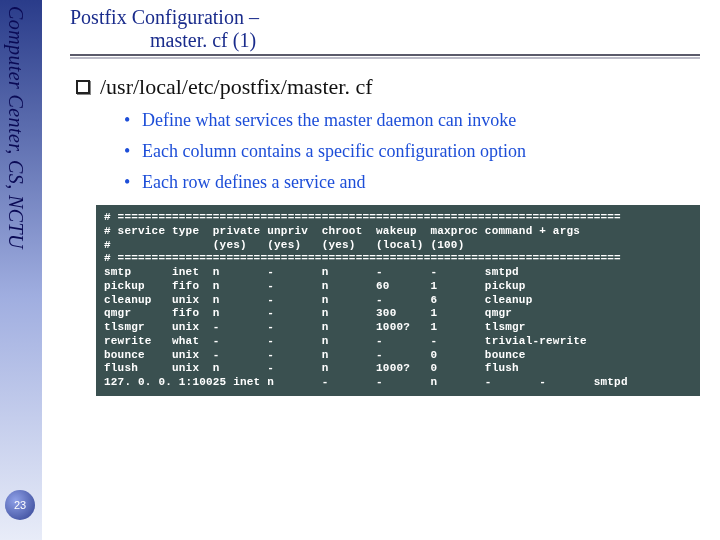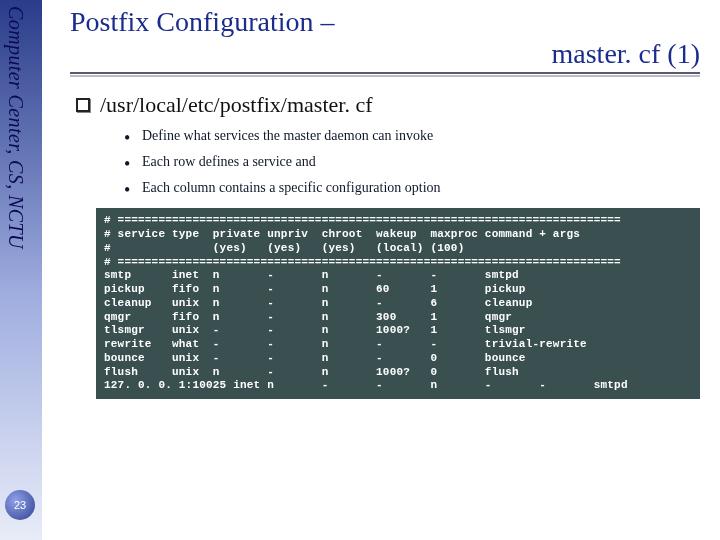--- a/index.html
+++ b/index.html
@@ -53,25 +53,25 @@
     justify-content: center;
   }
   .content {
     position: absolute;
     left: 70px;
     right: 20px;
     top: 6px;
   }
   .title {
     color: #1a2c8c;
-    font-size: 28px;
+    font-size: 20px;
     line-height: 1.15;
     font-family: "Times New Roman", serif;
   }
-  .title .indent { padding-left: 80px; text-align: right; }
+  .title .indent { padding-left: 80px; }
   .underline {
     border-bottom: 2px solid #5a5a6a;
     box-shadow: 0 3px 0 #bcbcc8;
     margin-top: 2px;
     margin-bottom: 18px;
   }
   .section {
     margin-left: 6px;
   }
   .heading-line {
@@ -84,22 +84,22 @@
   .qbox {
     width: 14px; height: 14px;
     border: 2px solid #222;
     margin-right: 10px;
     flex: 0 0 auto;
     box-shadow: 1px 1px 0 #888;
   }
   ul.bullets {
     list-style: none;
     margin-left: 48px;
-    font-size: 14px;
-    color: #0f172a;
+    font-size: 18px;
+    color: #1d4ed8;
   }
   ul.bullets li {
     position: relative;
     padding-left: 18px;
     margin-bottom: 10px;
   }
   ul.bullets li::before {
     content: "•";
     position: absolute;
     left: 0;
@@ -137,22 +137,22 @@
   </div>
   <div class="underline"></div>
 
   <div class="section">
     <div class="heading-line">
       <span class="qbox"></span>
       <span>/usr/local/etc/postfix/master. cf</span>
     </div>
     <ul class="bullets">
       <li>Define what services the master daemon can invoke</li>
+      <li>Each column contains a specific configuration option</li>
       <li>Each row defines a service and</li>
-      <li>Each column contains a specific configuration option</li>
     </ul>
 
     <div class="codebox"><span># ==========================================================================</span>
 <span># service type  private unpriv  chroot  wakeup  maxproc command + args</span>
 <span>#               (yes)   (yes)   (yes)   (local) (100)</span>
 <span># ==========================================================================</span>
 <span>smtp      inet  n       -       n       -       -       smtpd</span>
 <span>pickup    fifo  n       -       n       60      1       pickup</span>
 <span>cleanup   unix  n       -       n       -       6       cleanup</span>
 <span>qmgr      fifo  n       -       n       300     1       qmgr</span>

